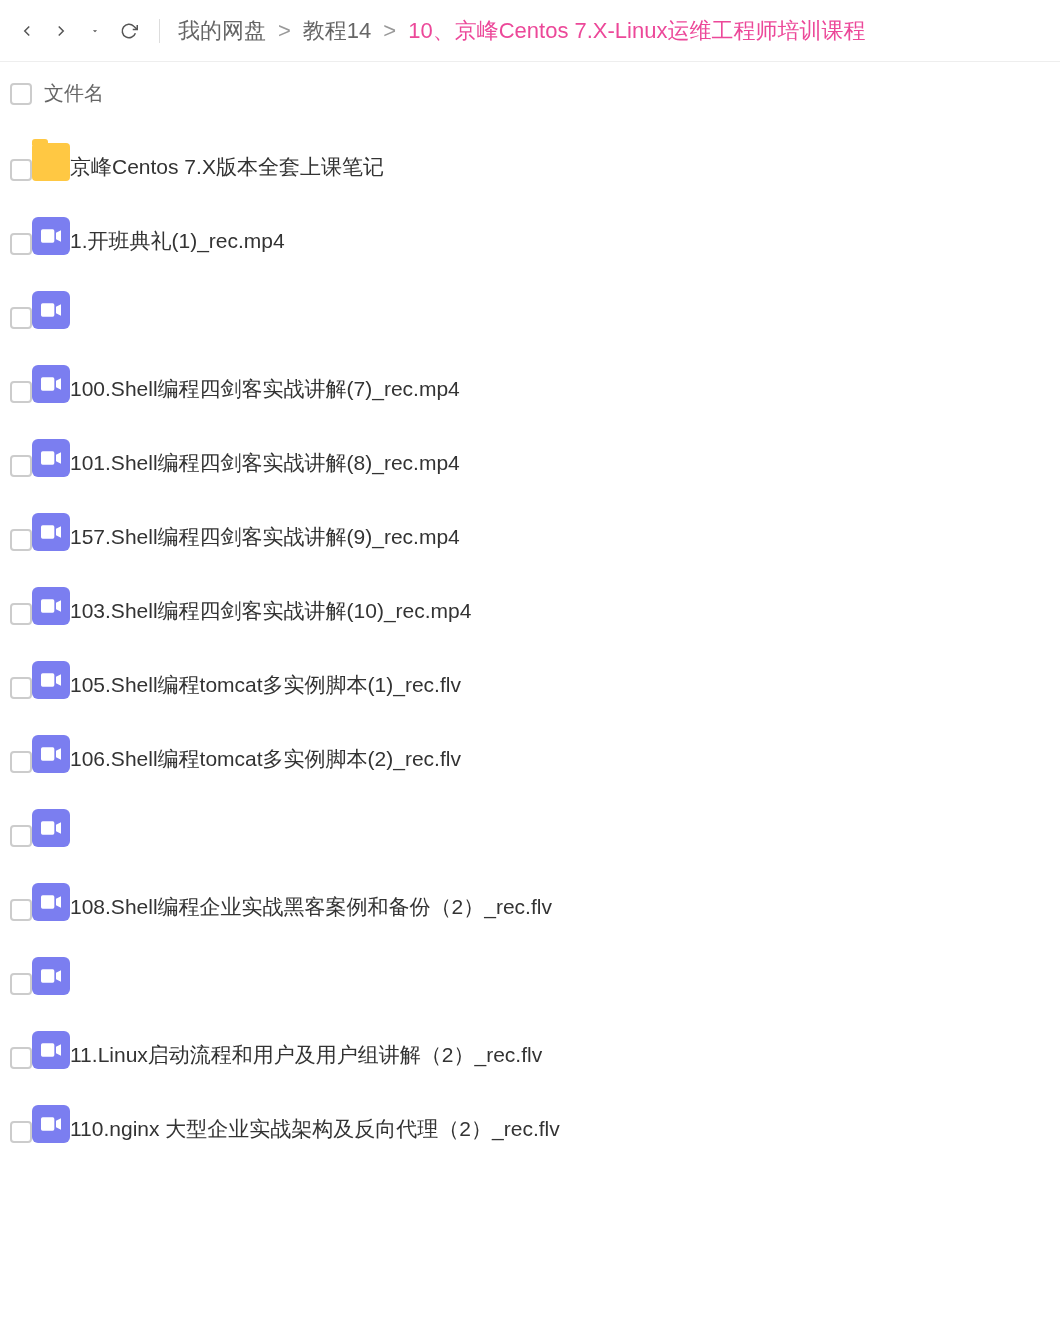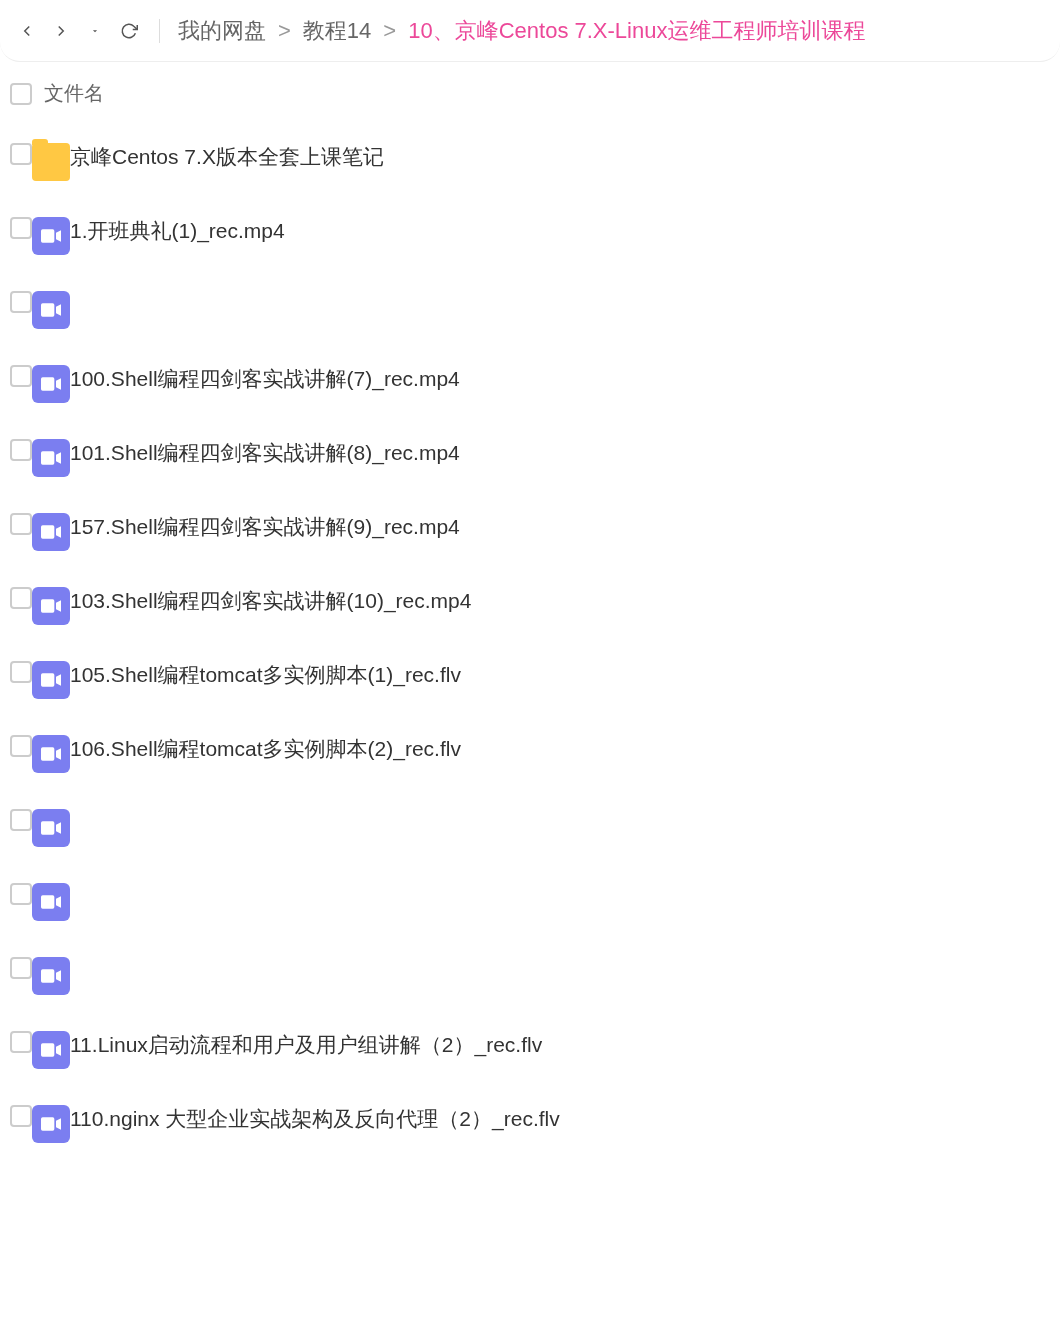--- a/index.html
+++ b/index.html
@@ -10,21 +10,20 @@
       background: #fff;
       width: 1060px;
     }
     .toolbar {
       display: flex;
       align-items: center;
       padding: 10px 15px;
       gap: 10px;
       border-bottom: 1px solid #eee;
       height: 62px;
-      border-radius: 20px;
     }
     .nav-btn {
       width: 24px;
       height: 24px;
       display: flex;
       align-items: center;
       justify-content: center;
       cursor: pointer;
       color: #555;
     }
@@ -61,21 +60,21 @@
       border-radius: 4px;
       cursor: pointer;
       flex-shrink: 0;
     }
     .file-list {
       display: flex;
       flex-direction: column;
     }
     .file-row {
       display: flex;
-      align-items: flex-start;
+      align-items: flex-end;
       padding: 18px 10px;
       cursor: pointer;
     }
     .file-icon {
       width: 38px;
       height: 38px;
       border-radius: 6px;
       display: flex;
       align-items: center;
       justify-content: center;
@@ -241,20 +240,21 @@
       </div>
     </div>
     <div class="file-row">
       <div class="checkbox"></div>
       <div class="file-icon video-icon">
         <svg viewBox="0 0 24 16">
           <rect x="0" y="0" width="16" height="16" rx="2"></rect>
           <path d="M18 4l6-3v14l-6-3z"></path>
         </svg>
       </div>
+      <span class="file-name">108.Shell编程企业实战黑客案例和备份（2）_rec.flv</span>
     </div>
     <div class="file-row">
       <div class="checkbox"></div>
       <div class="file-icon video-icon">
         <svg viewBox="0 0 24 16">
           <rect x="0" y="0" width="16" height="16" rx="2"></rect>
           <path d="M18 4l6-3v14l-6-3z"></path>
         </svg>
       </div>
     </div>

